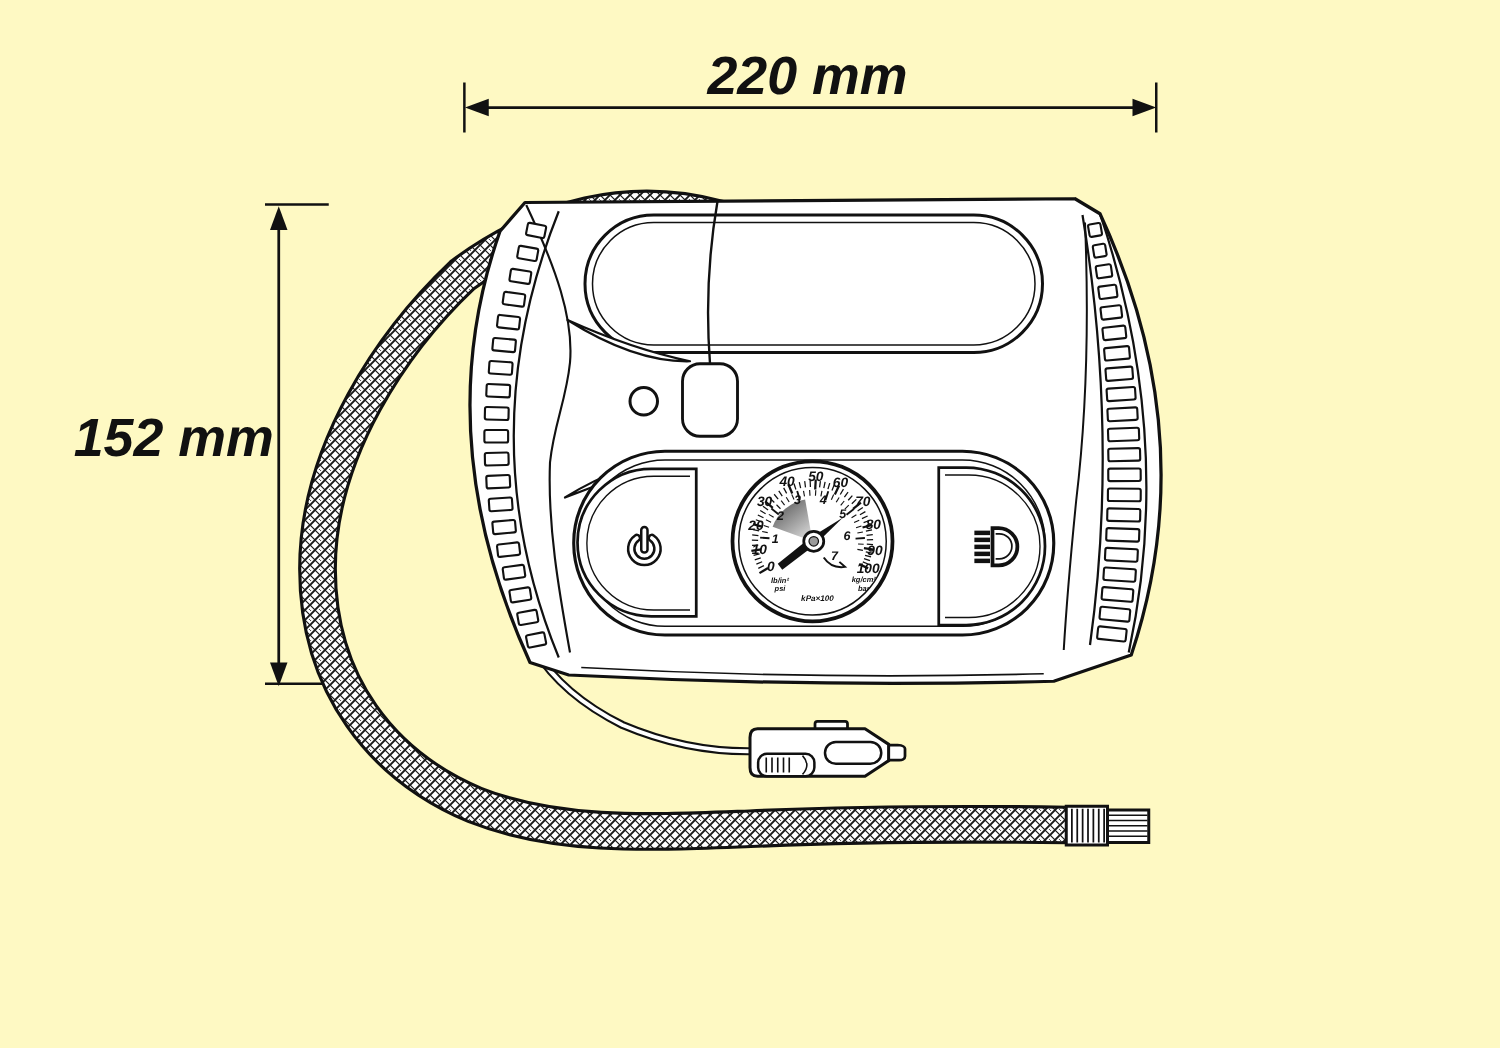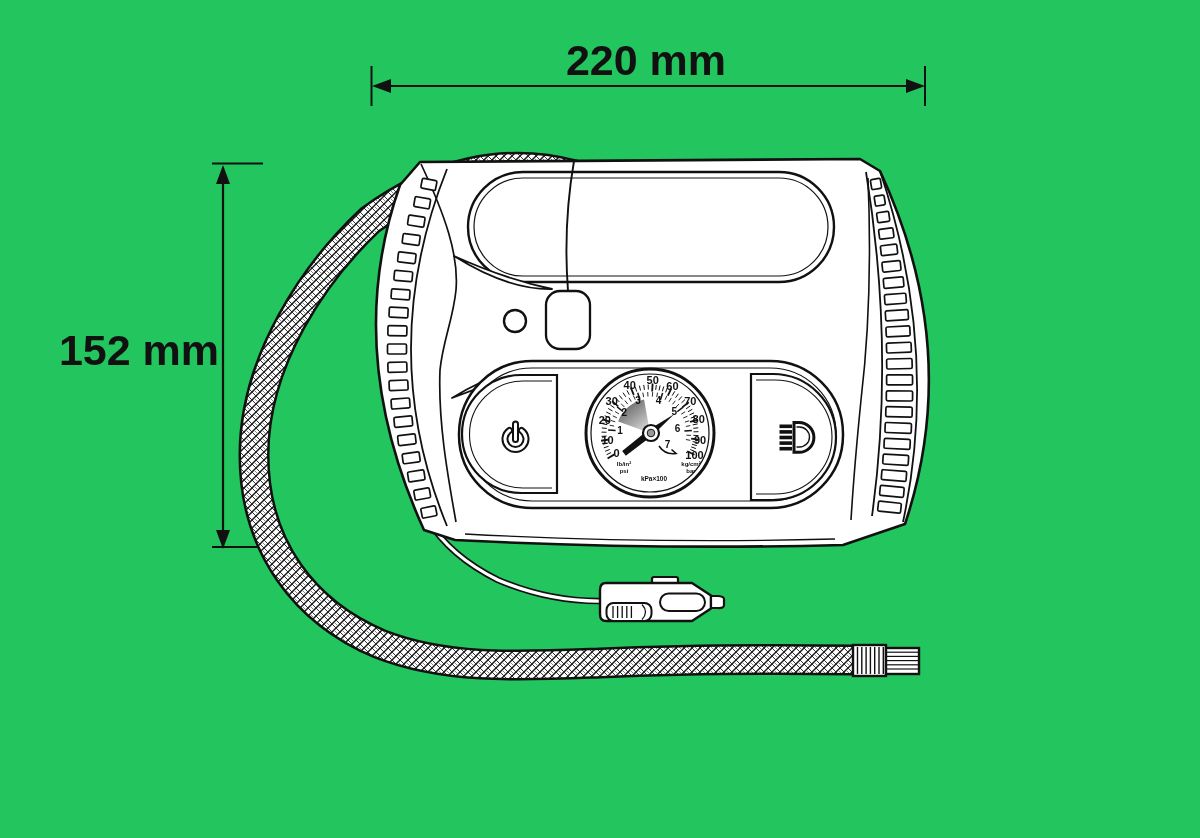--- a/index.html
+++ b/index.html
@@ -1,16 +1,16 @@
 <!DOCTYPE html>
 <html><head>
 <meta charset="utf-8">
 <style>
   html,body{margin:0;padding:0;background:#fff;}
-  .stage{width:1200px;height:838px;position:relative;background:#22c55e;overflow:hidden;}
+  .stage{width:1200px;height:838px;position:relative;background:#fef9c3;overflow:hidden;font-style:italic;}
   svg{display:block;}
   text{fill:#111;font-family:"Liberation Sans",sans-serif;}
   .dim-label{font-size:43px;font-weight:bold;}
   .g-num{font-size:11px;font-weight:bold;}
   .g-num-in{font-size:10px;font-weight:bold;}
   .g-unit{font-size:6px;font-weight:bold;}
   .g-unit-c{font-size:6.5px;font-weight:bold;}
   .ln{stroke:#111;fill:none;}
 </style>
 </head>

